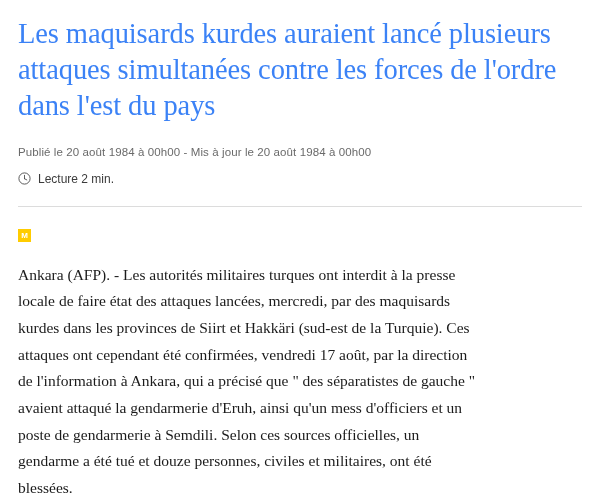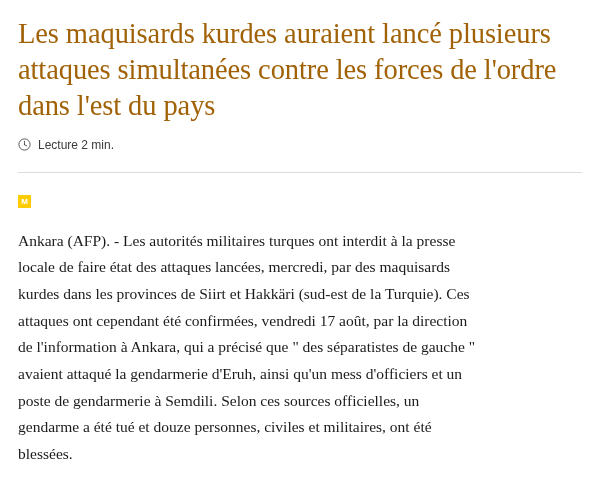--- a/index.html
+++ b/index.html
@@ -17,21 +17,21 @@
   .article {
     padding: 10px 18px 0 18px;
     box-sizing: border-box;
     width: 600px;
   }
   .headline {
     font-family: "Liberation Serif", serif;
     font-size: 28.5px;
     line-height: 1.26;
     font-weight: 400;
-    color: #a16207;
+    color: #3b82f6;
     margin: 6px 0 0 0;
     letter-spacing: -0.1px;
   }
   .meta-line {
     font-family: "Liberation Sans", sans-serif;
     font-size: 11.5px;
     color: #6a6a6a;
     margin-top: 22px;
     letter-spacing: 0.1px;
   }
@@ -93,20 +93,21 @@
     max-width: 466px;
   }
 </style>
 </head>
 <body>
 
 <div class="article">
 
   <h1 class="headline">Les maquisards kurdes auraient lancé plusieurs attaques simultanées contre les forces de l'ordre dans l'est du pays</h1>
 
+  <div class="meta-line">Publié le 20 août 1984 à 00h00 - Mis à jour le 20 août 1984 à 00h00</div>
 
   <div class="reading">
     <span class="clock-icon">
       <svg width="13" height="13" viewBox="0 0 13 13" xmlns="http://www.w3.org/2000/svg">
         <circle cx="6.5" cy="6.5" r="5.6" fill="none" stroke="#4a4a4a" stroke-width="0.9"></circle>
         <line x1="6.5" y1="3.3" x2="6.5" y2="6.7" stroke="#4a4a4a" stroke-width="0.9" stroke-linecap="round"></line>
         <line x1="6.5" y1="6.7" x2="8.8" y2="7.9" stroke="#4a4a4a" stroke-width="0.9" stroke-linecap="round"></line>
       </svg>
     </span>
     <span>Lecture 2 min.</span>

